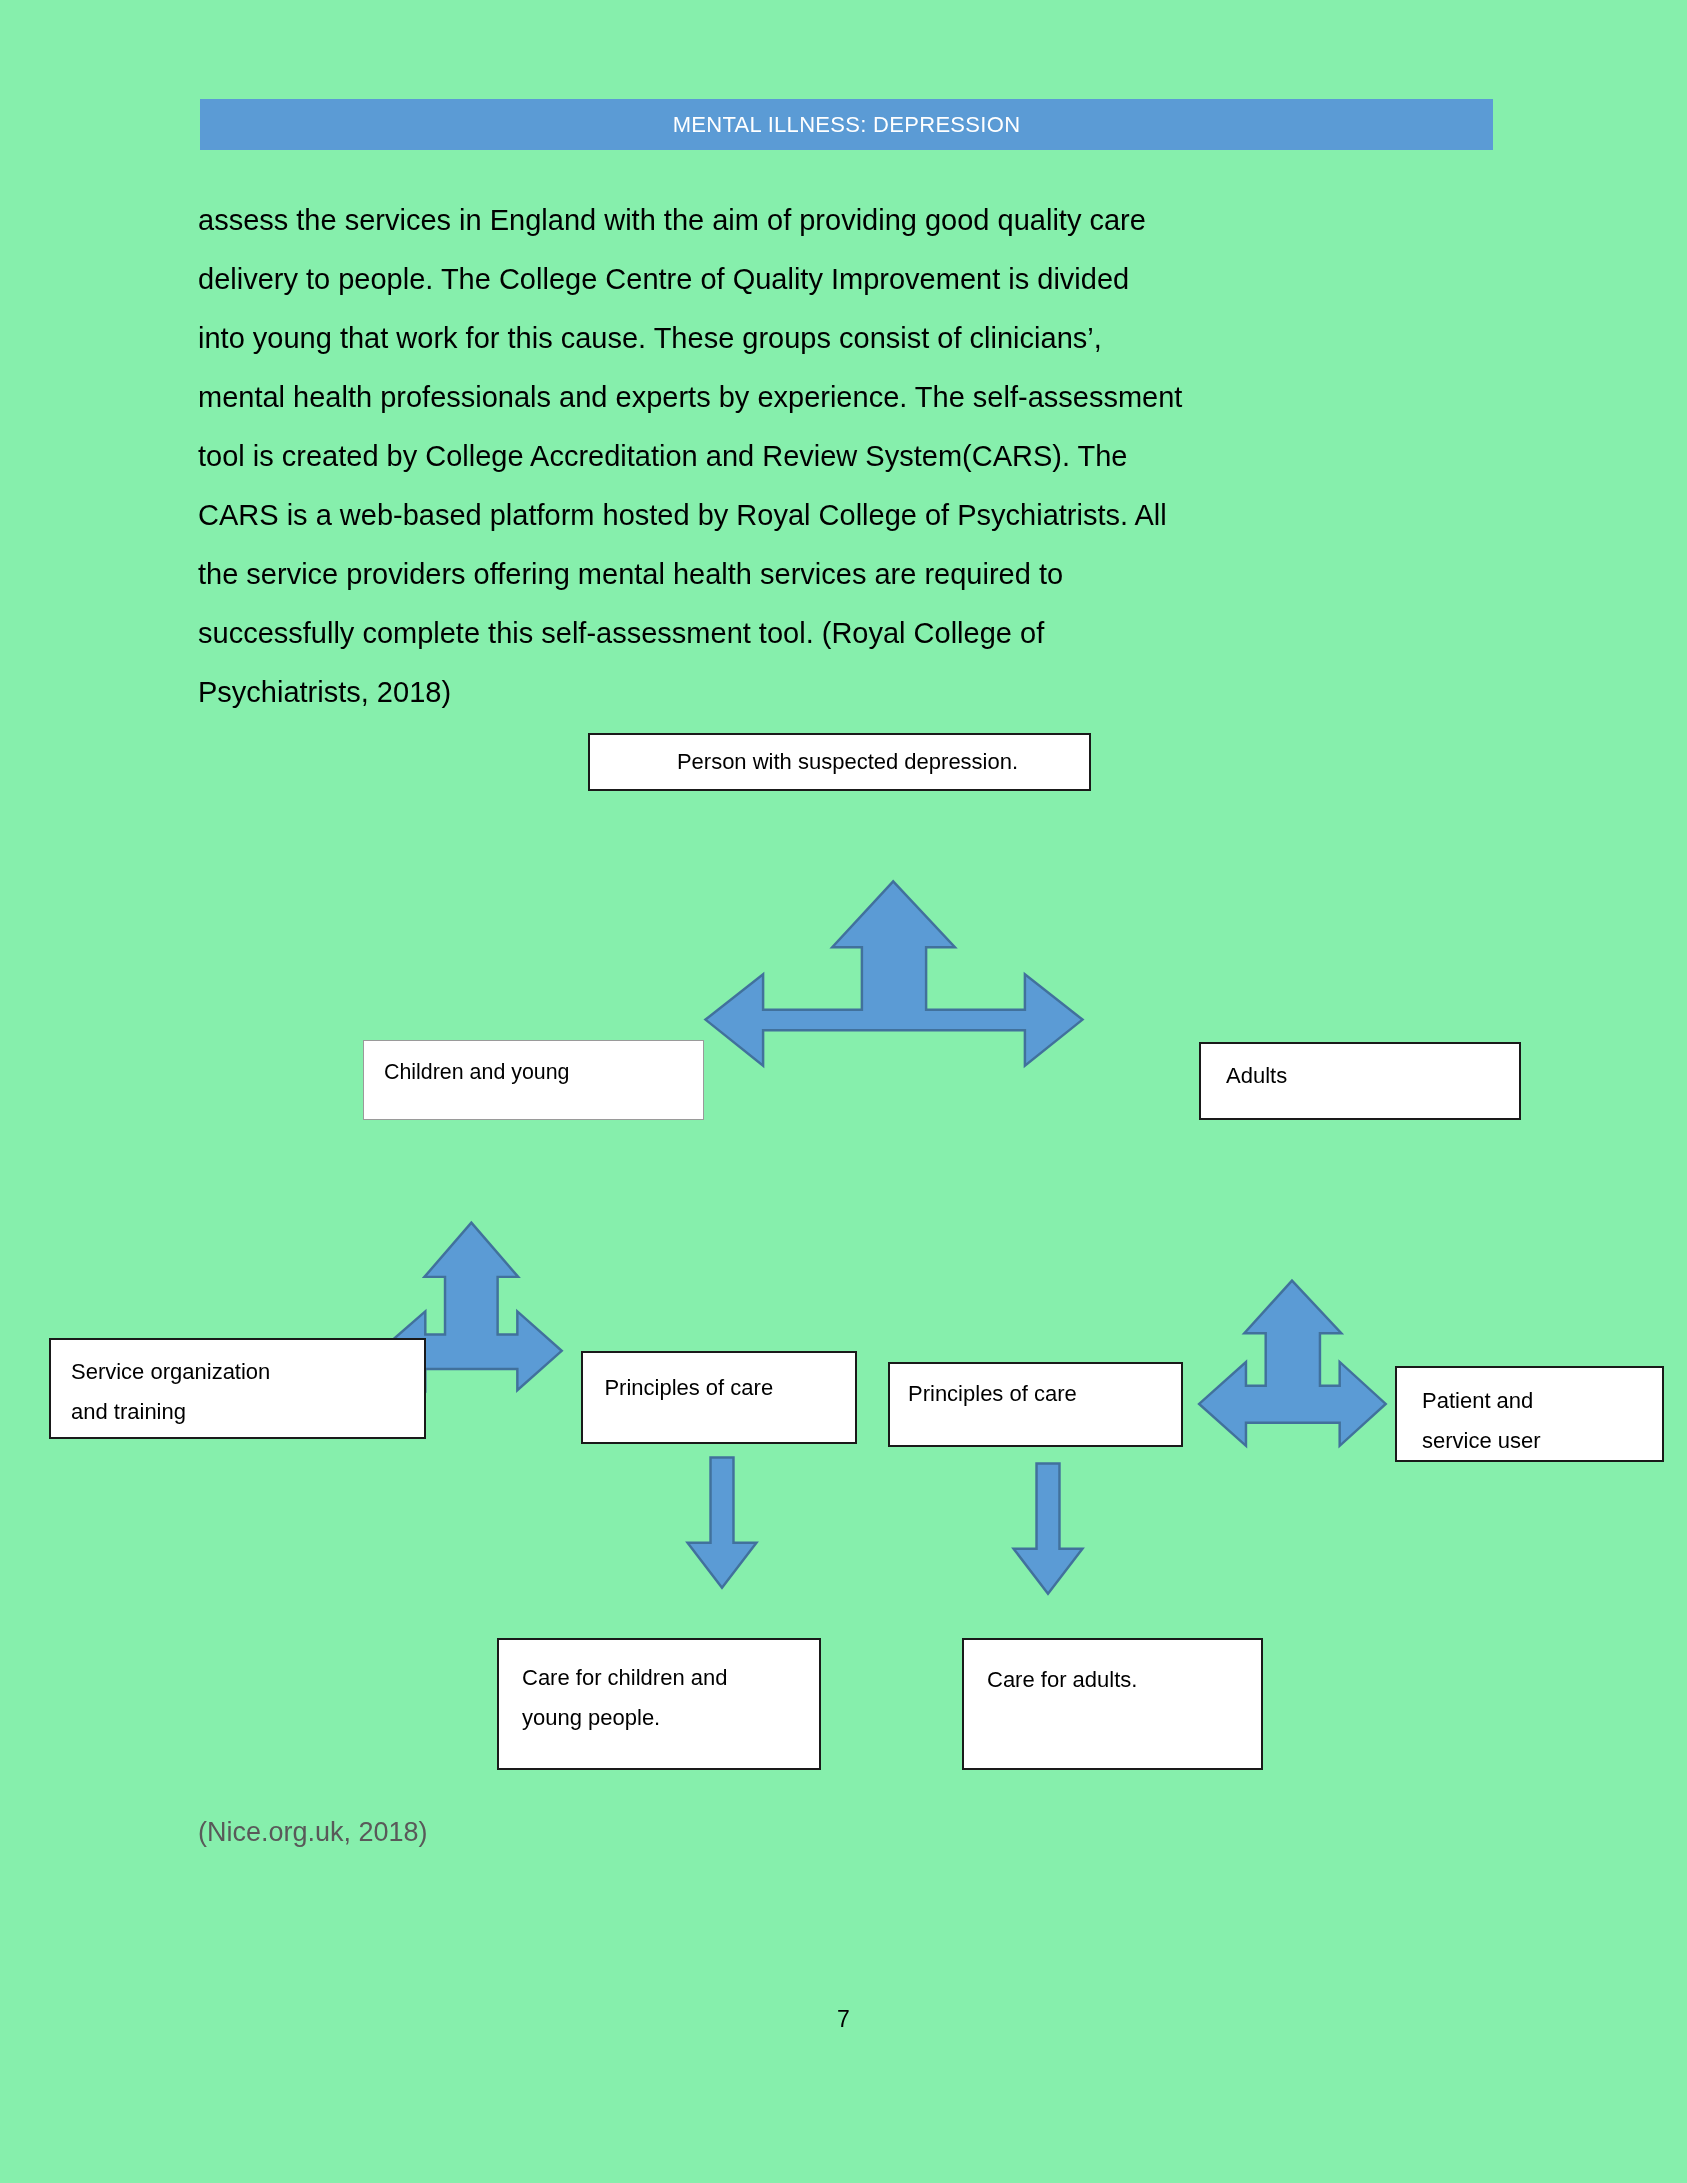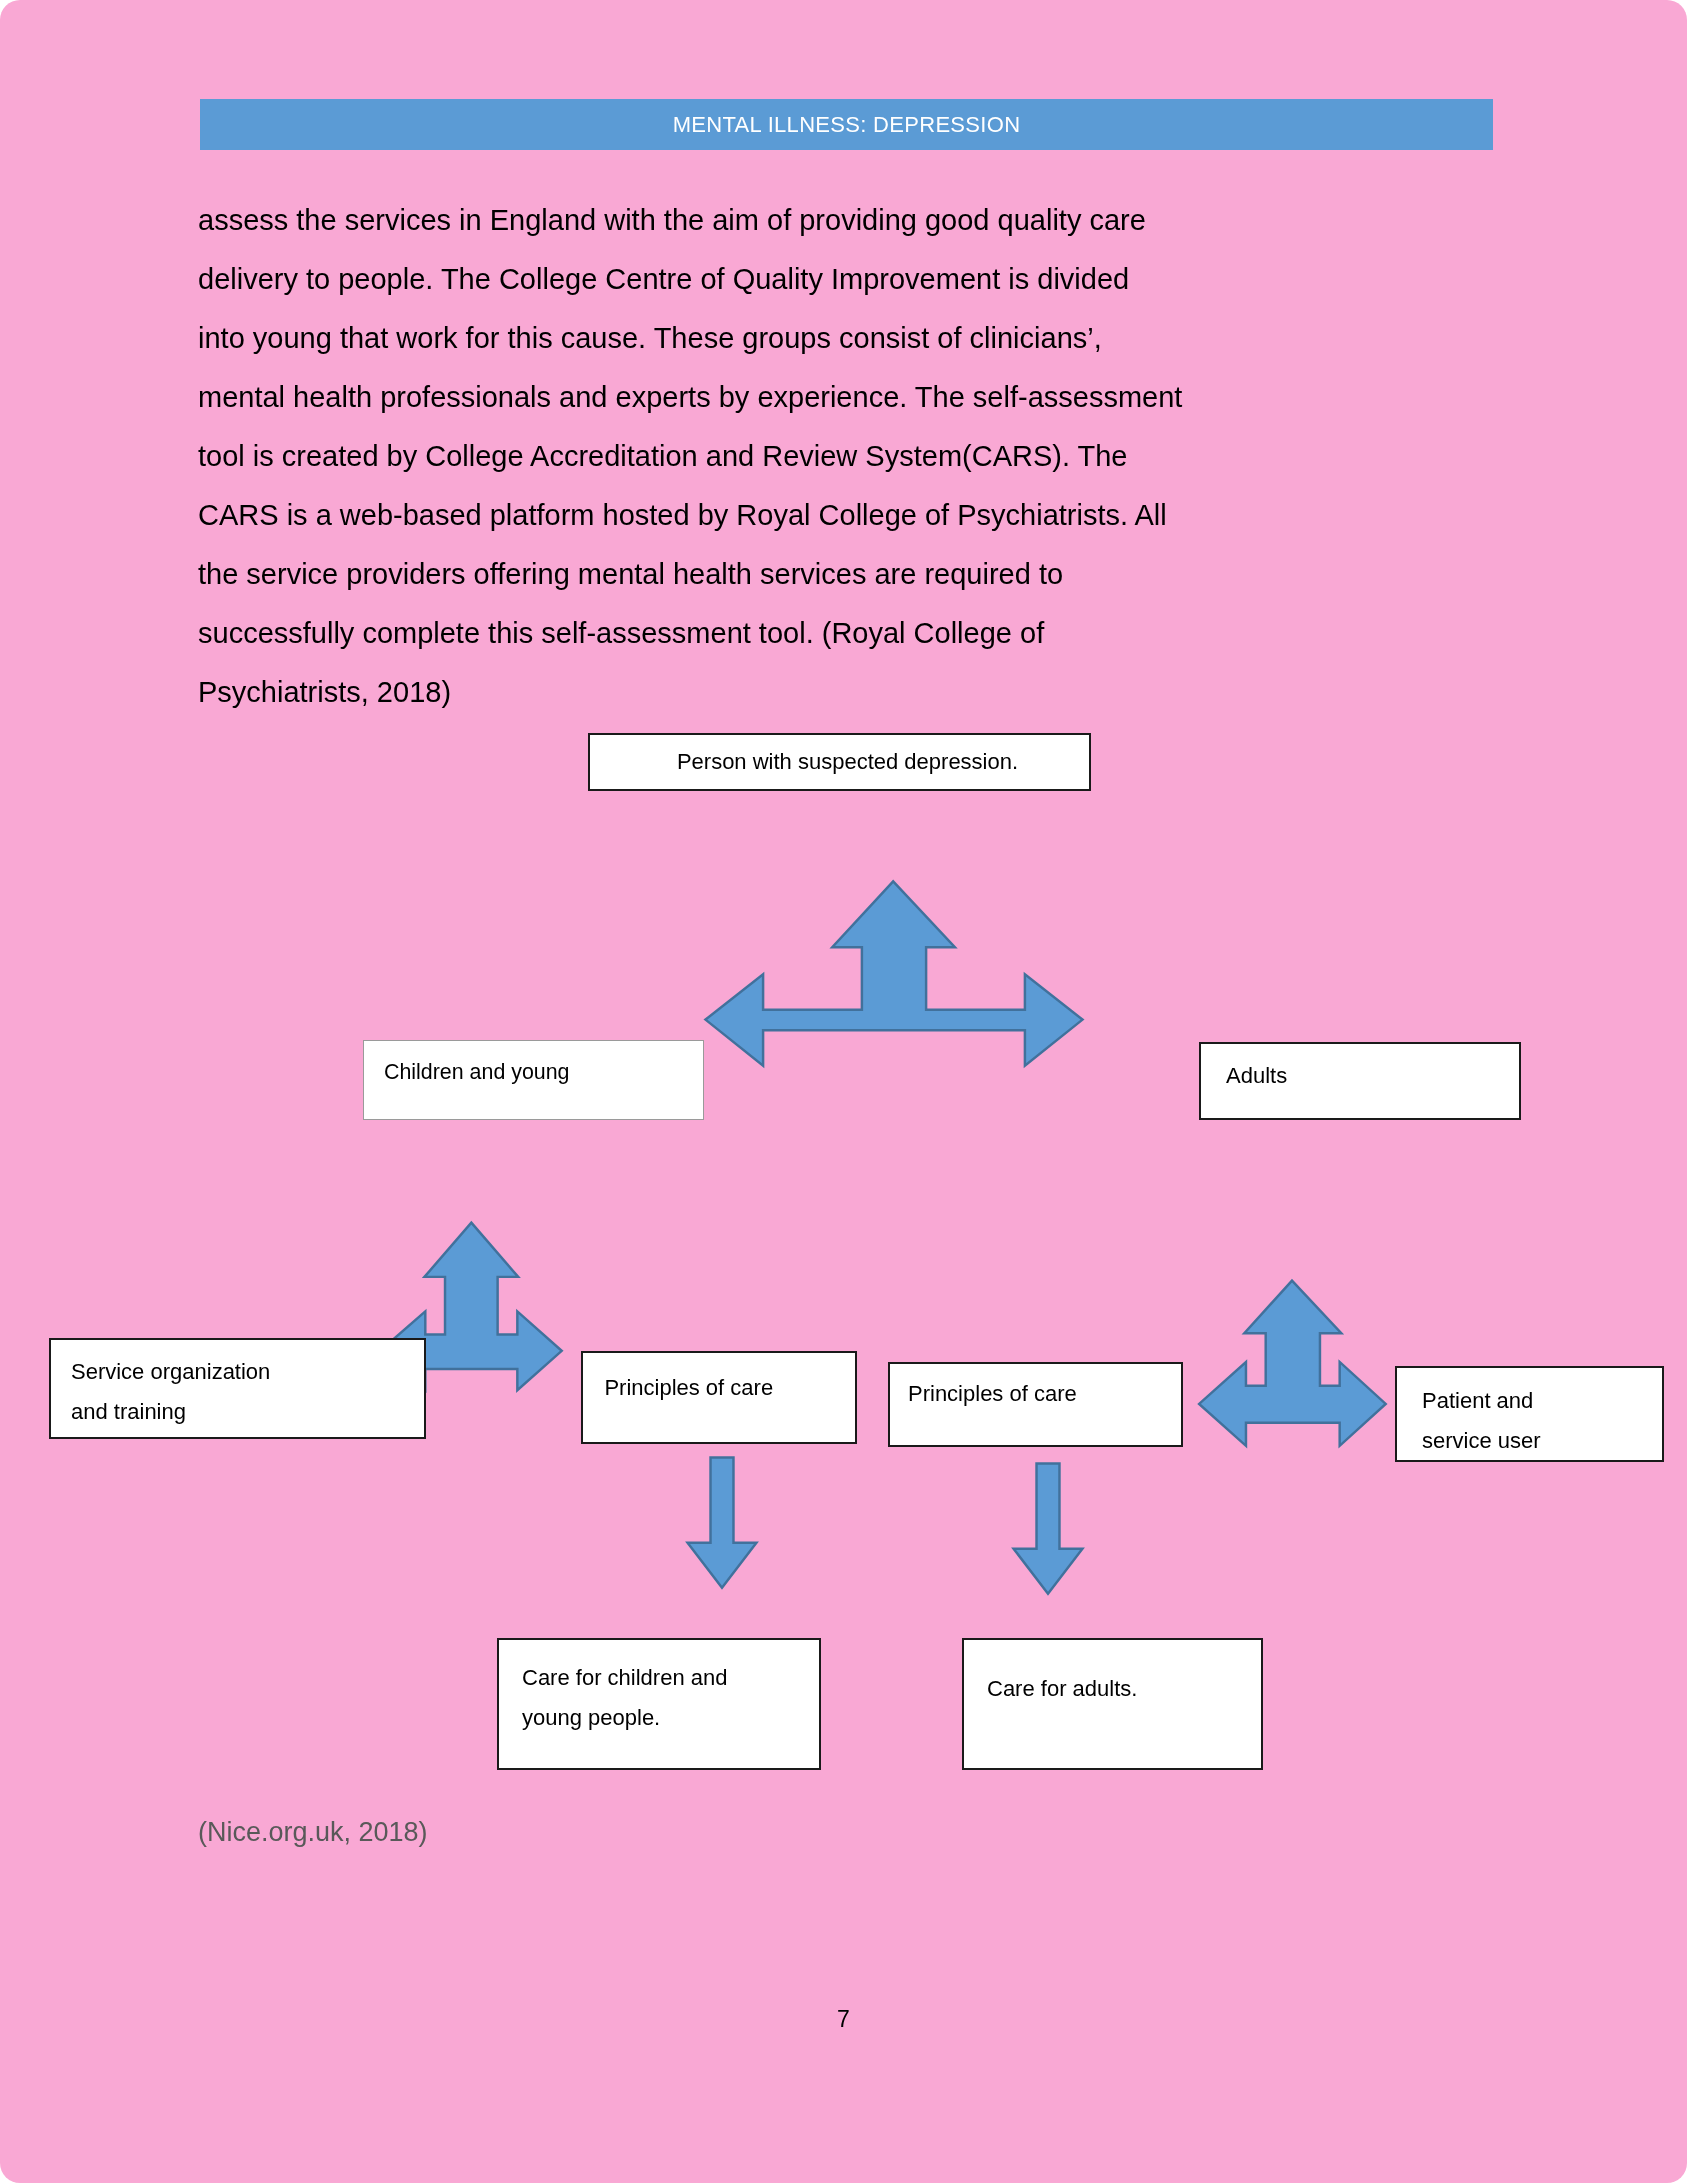--- a/index.html
+++ b/index.html
@@ -8,23 +8,22 @@
     background: #ffffff;
   }
   body {
     font-family: "Liberation Sans", sans-serif;
     -webkit-font-smoothing: antialiased;
   }
   #page {
     position: relative;
     width: 1687px;
     height: 2183px;
-    background: #f9a8d4;
+    background: #86efac;
     overflow: hidden;
-    border-radius: 20px;
   }
 
   
   .banner {
     position: absolute;
     left: 200px;
     top: 99px;
     width: 1293px;
     height: 51px;
     background: #5B9BD5;
@@ -154,21 +153,21 @@
     height: 132px;
     padding: 18px 0 0 23px;
     flex-direction: column;
   }
 
   #node-care-adults {
     left: 962px;
     top: 1638px;
     width: 301px;
     height: 132px;
-    padding: 29px 0 0 23px;
+    padding: 20px 0 0 23px;
   }
 
   
   .arrow {
     position: absolute;
     pointer-events: none;
   }
 
   
   .citation {

